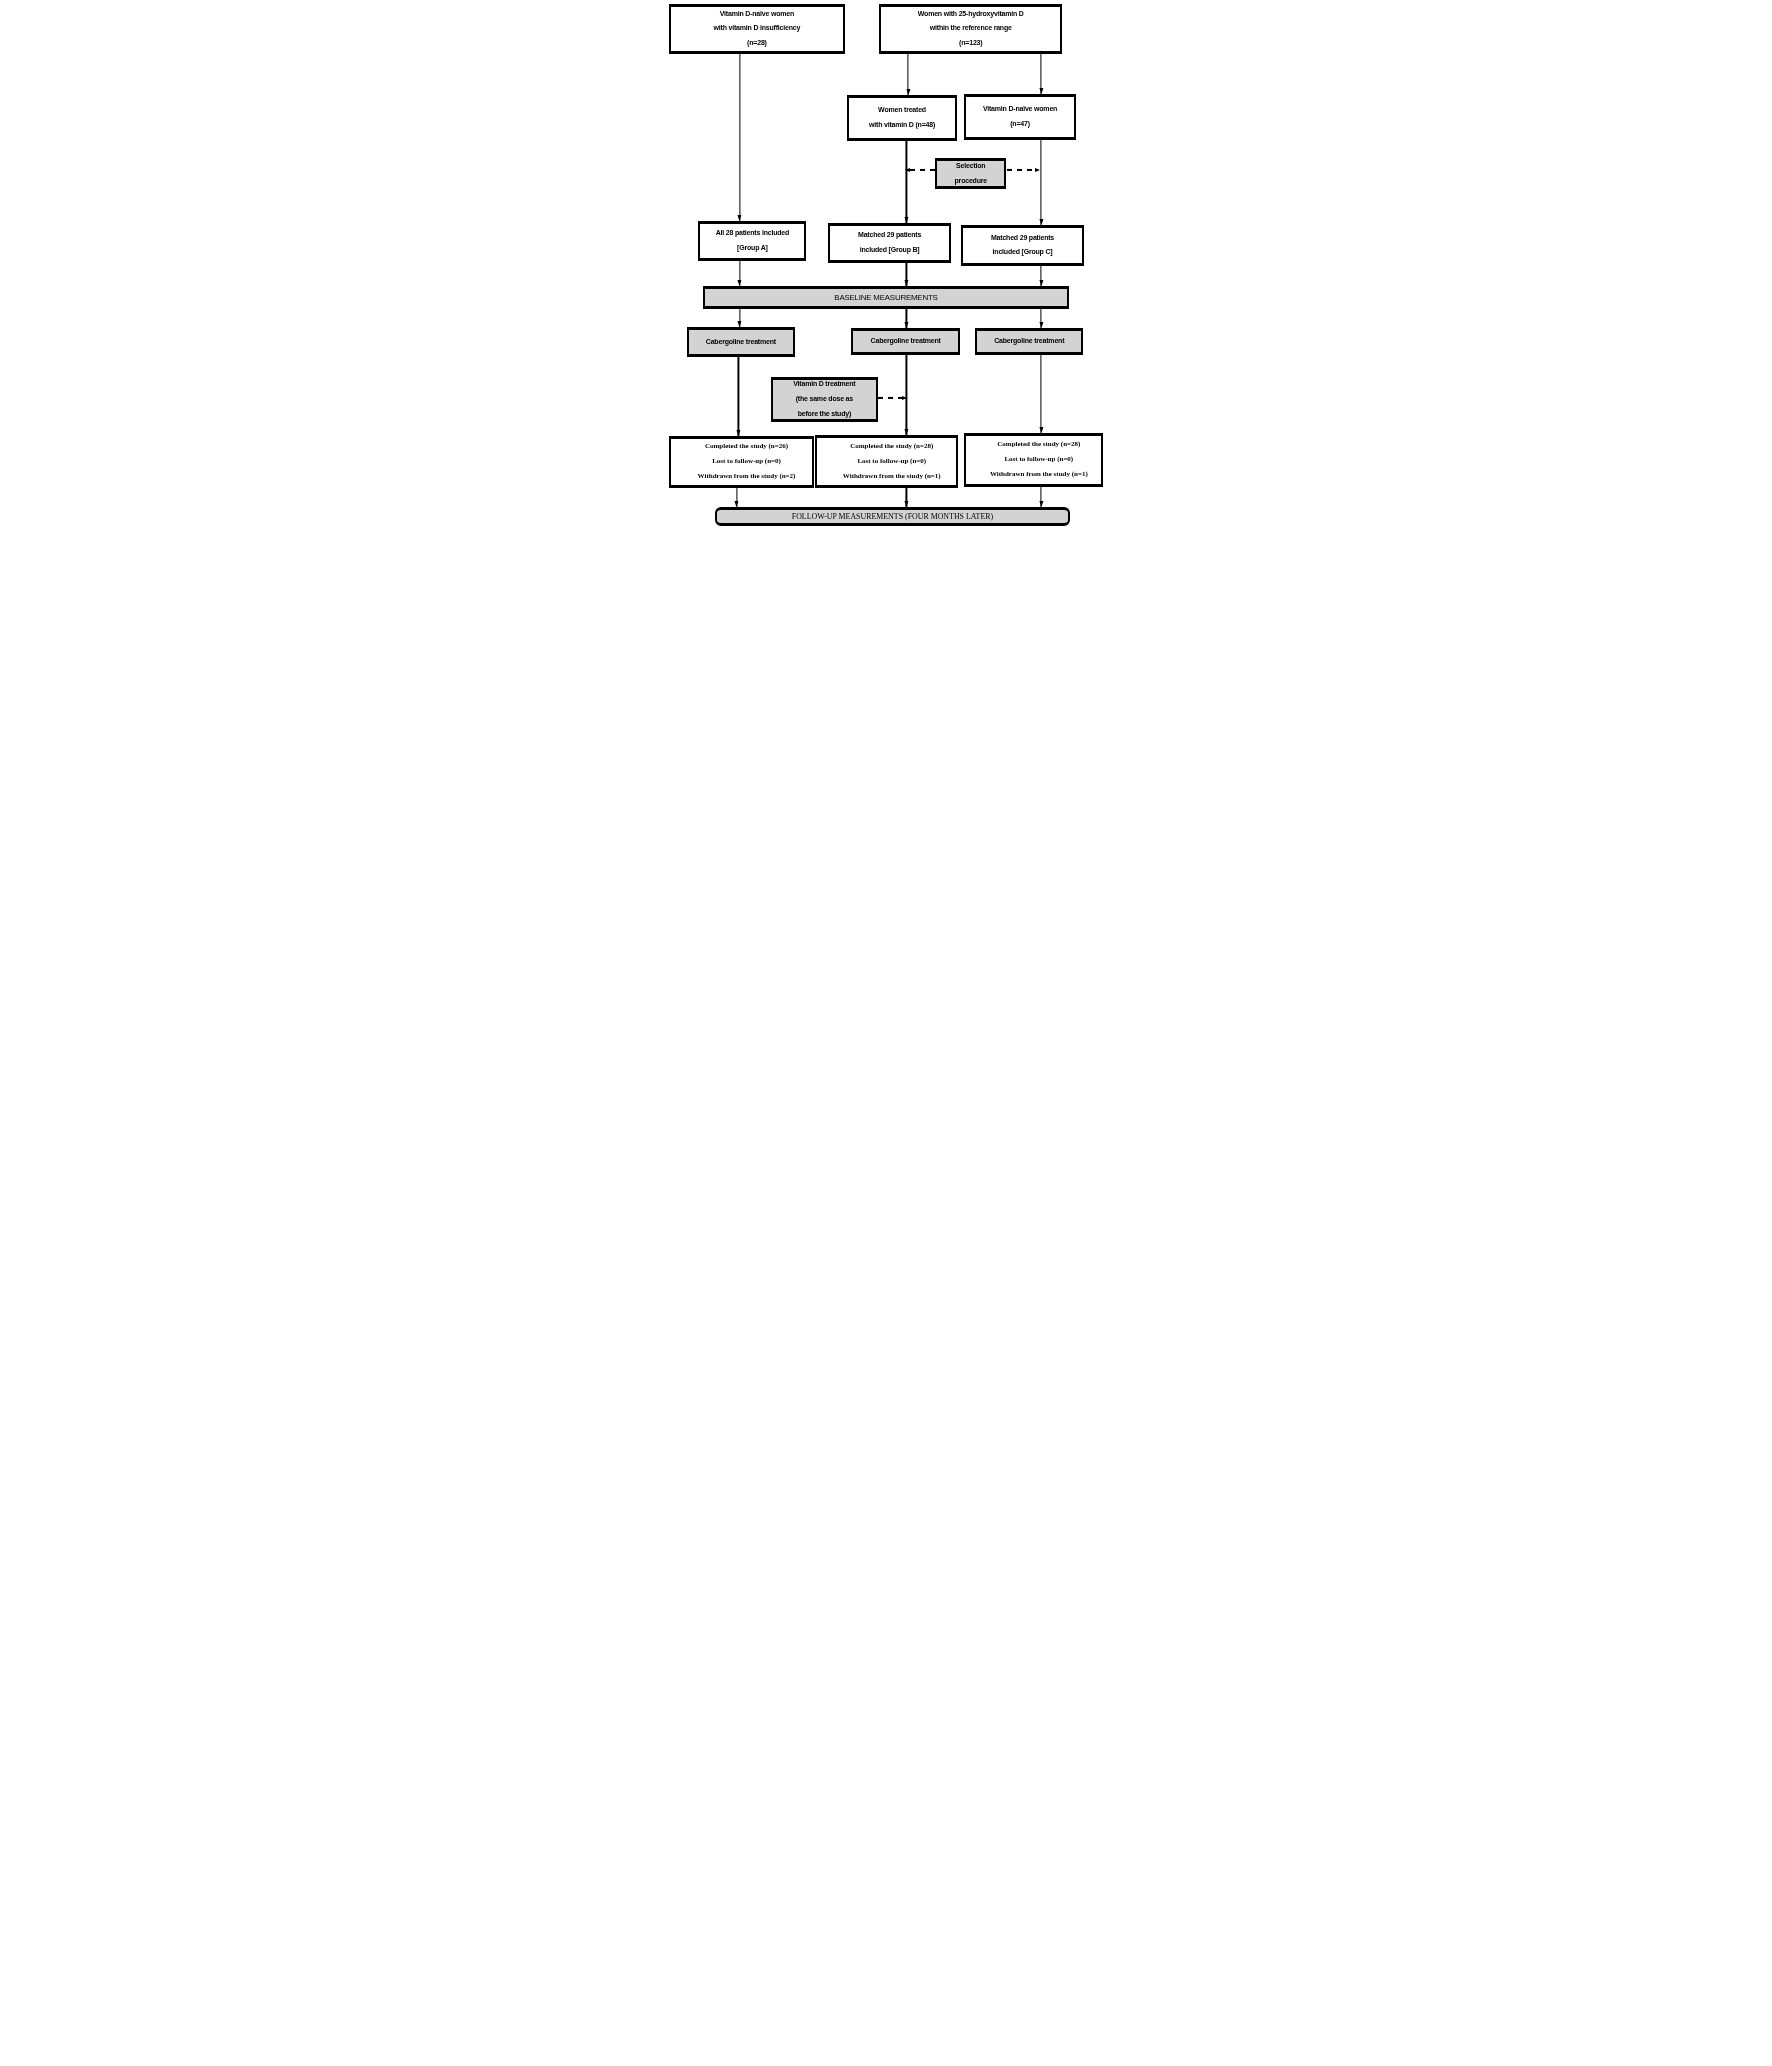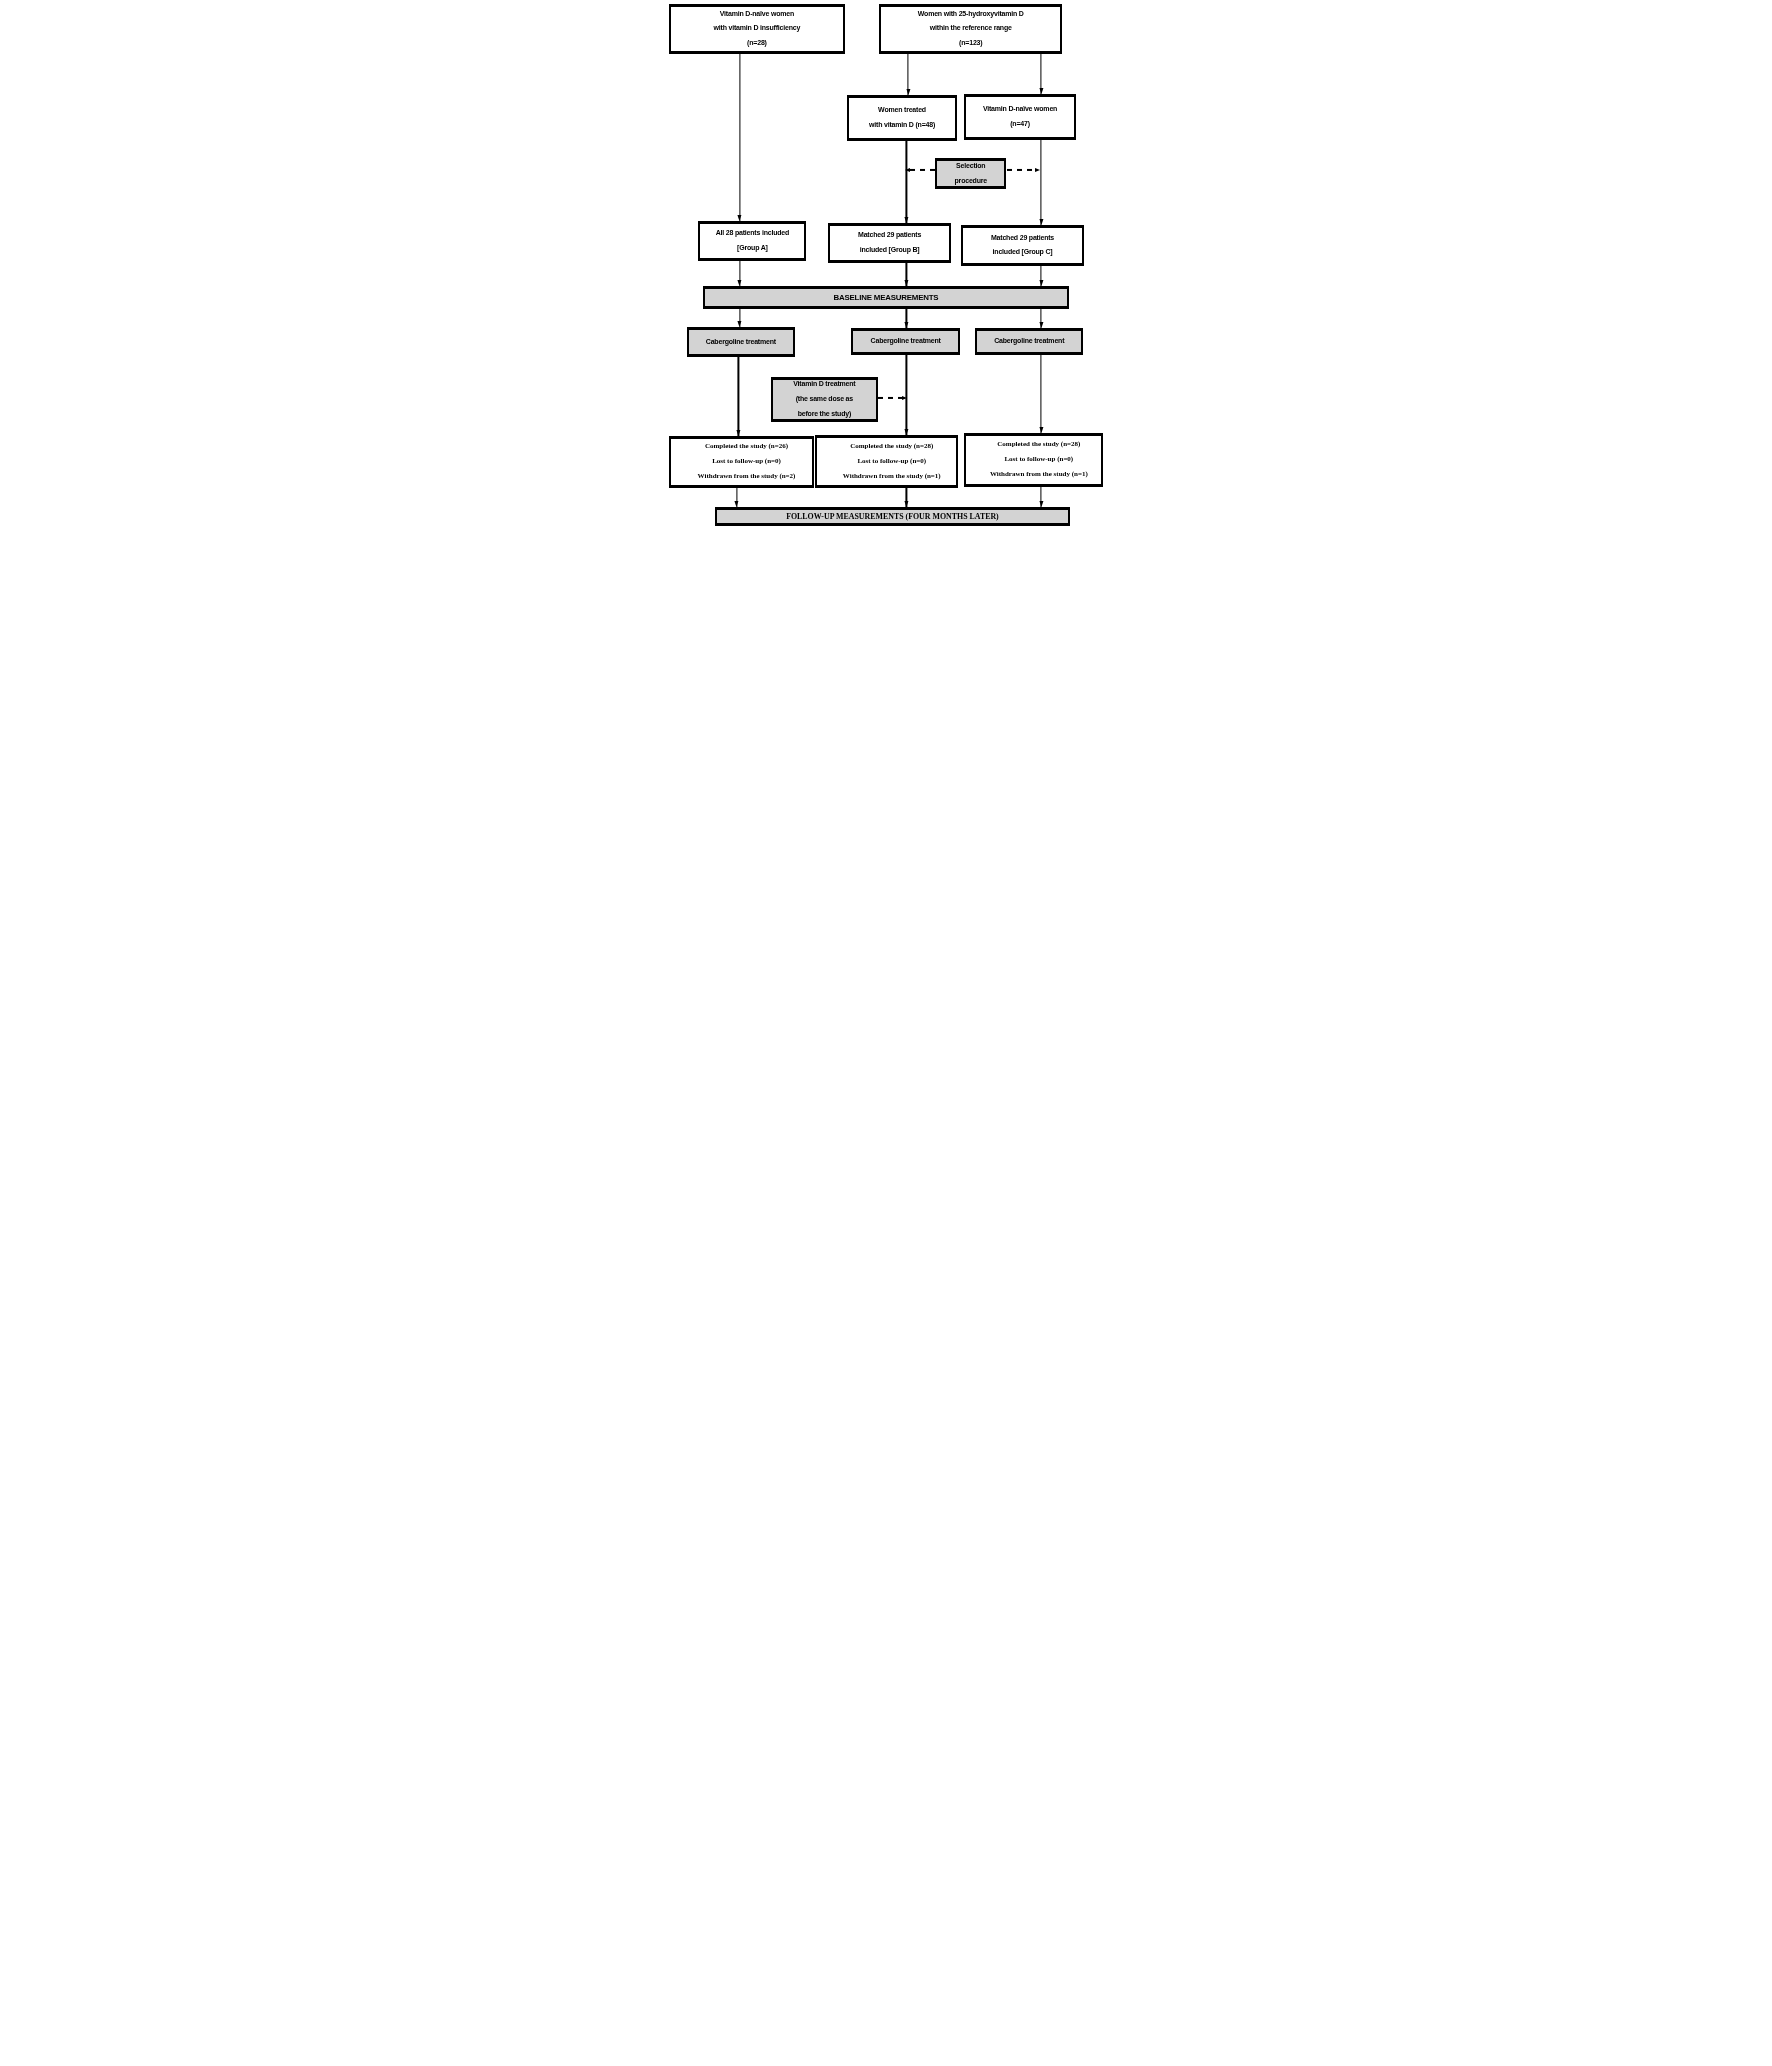--- a/index.html
+++ b/index.html
@@ -40,21 +40,21 @@
   .bar{
     position:absolute;
     box-sizing:border-box;
     background:#d3d3d3;
     border:2.1px solid #000;
     border-top-width:3.7px;
     border-bottom-width:3.7px;
     display:flex;justify-content:center;align-items:center;
     text-align:center;
   }
-  .bar .line{font-weight:bold;font-size:7.9px;letter-spacing:-0.2px;white-space:nowrap;}
+  .bar .line{font-weight:normal;font-size:7.9px;letter-spacing:-0.2px;white-space:nowrap;}
   .bar.serif .line{font-family:"Liberation Serif", serif;letter-spacing:0;}
   
   .vline{
     position:absolute;
     width:1.2px;
     background:#000;
     transform:translateX(-50%);
   }
   .ah-down{
     position:absolute;bottom:0;left:50%;transform:translateX(-50%);
@@ -165,21 +165,21 @@
     <div class="line">Lost to follow-up (n=0)</div>
     <div class="line">Withdrawn from the study (n=1)</div>
   </div>
 
   <div class="box outcome" style="left:67.5%;top:81.0%;width:31.59%;height:10.17%;">
     <div class="line">Completed the study (n=28)</div>
     <div class="line">Lost to follow-up (n=0)</div>
     <div class="line">Withdrawn from the study (n=1)</div>
   </div>
 
-  <div class="bar serif" style="left:11.33%;top:94.94%;width:80.25%;height:3.62%;">
+  <div class="bar serif" style="left:11.33%;top:94.94%;width:80.25%;height:3.62%;border-radius:6px;">
     <div class="line">FOLLOW-UP MEASUREMENTS (FOUR MONTHS LATER)</div>
   </div>
 
   <div class="vline" style="left:17%;top:10.05%;height:31.3%;">
       <i class="ah-down"></i>
     </div>
   <div class="vline" style="left:55.03%;top:10.05%;height:7.7%;">
       <i class="ah-down"></i>
     </div>
   <div class="vline" style="left:85%;top:10.05%;height:7.6%;">

